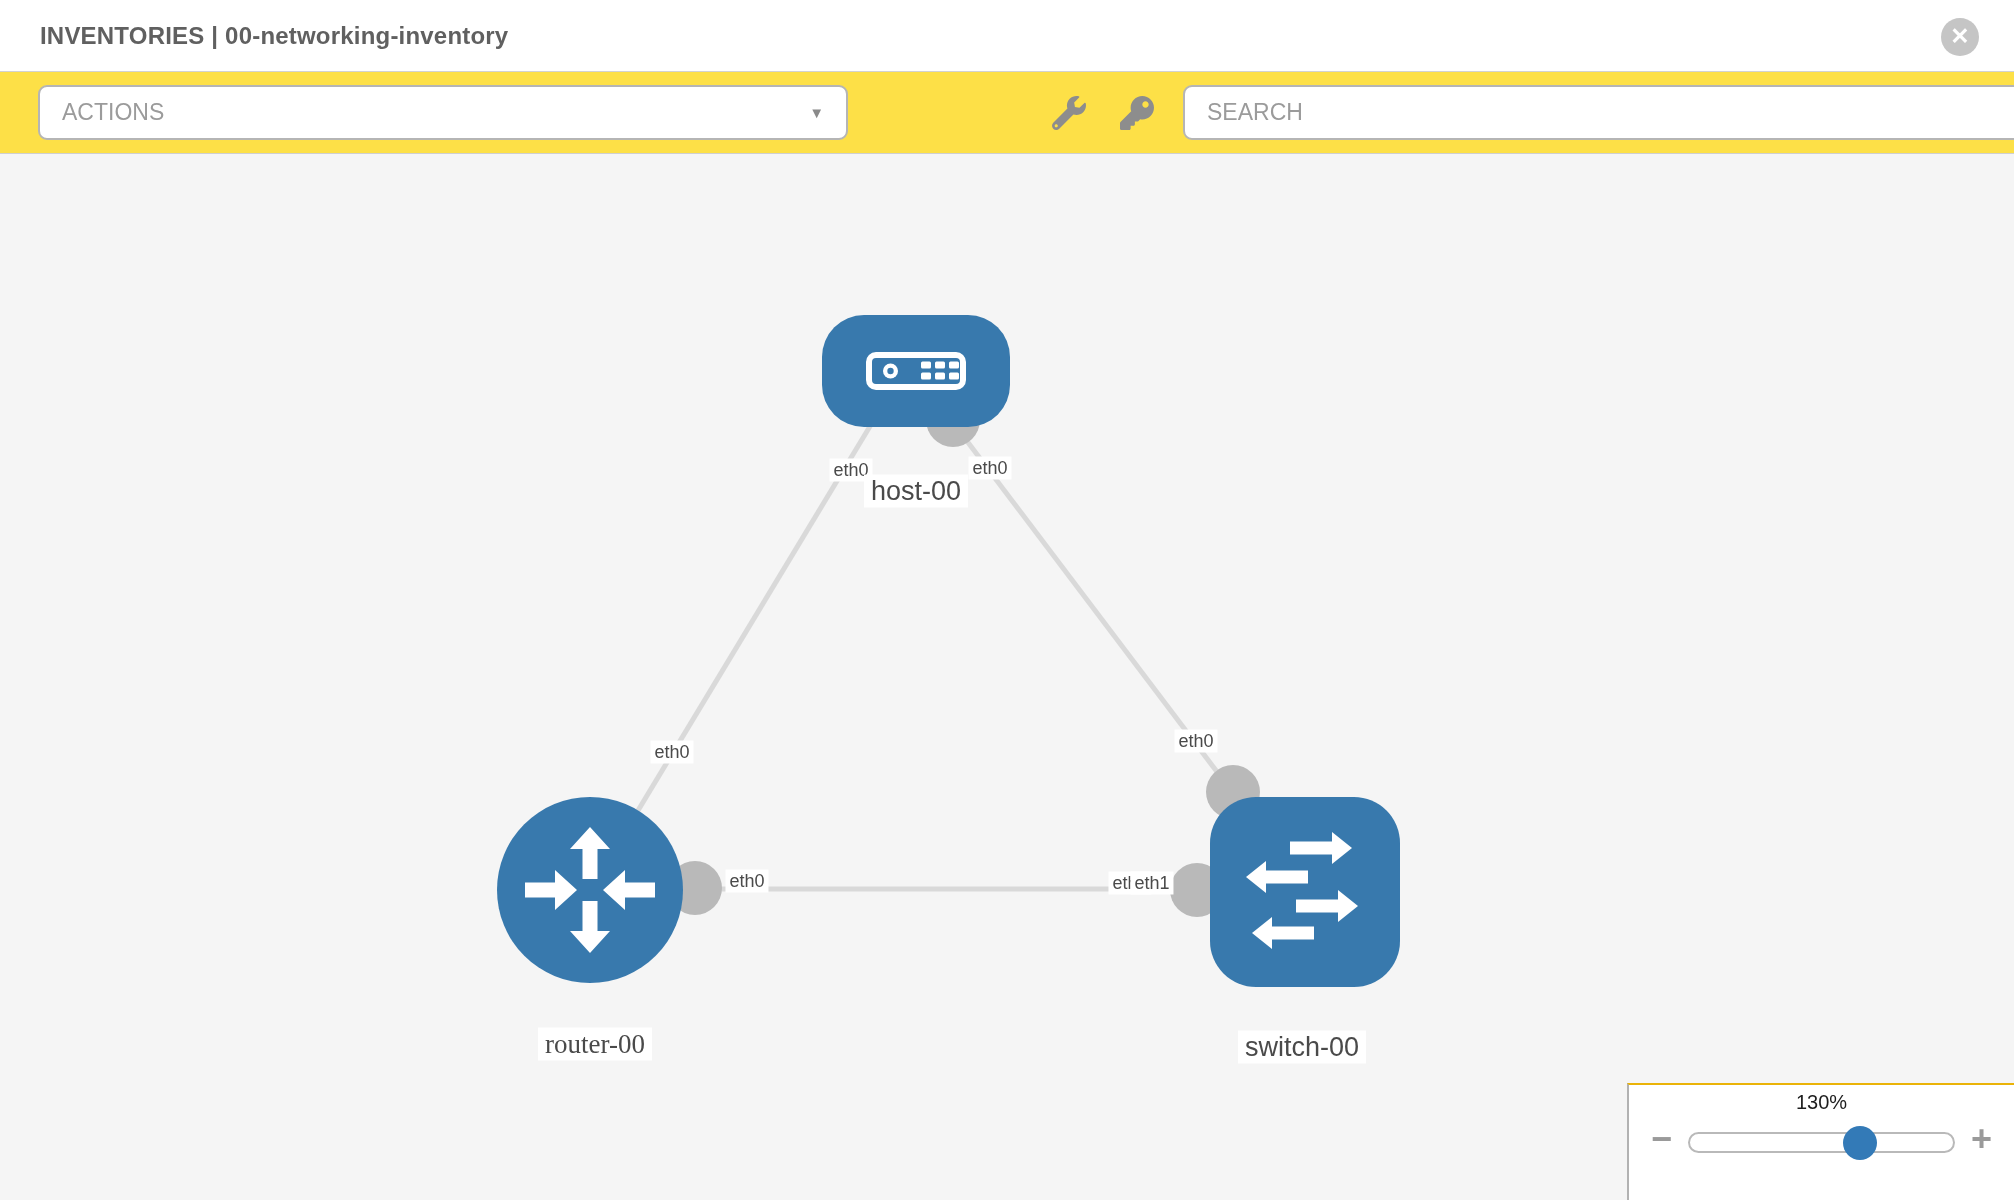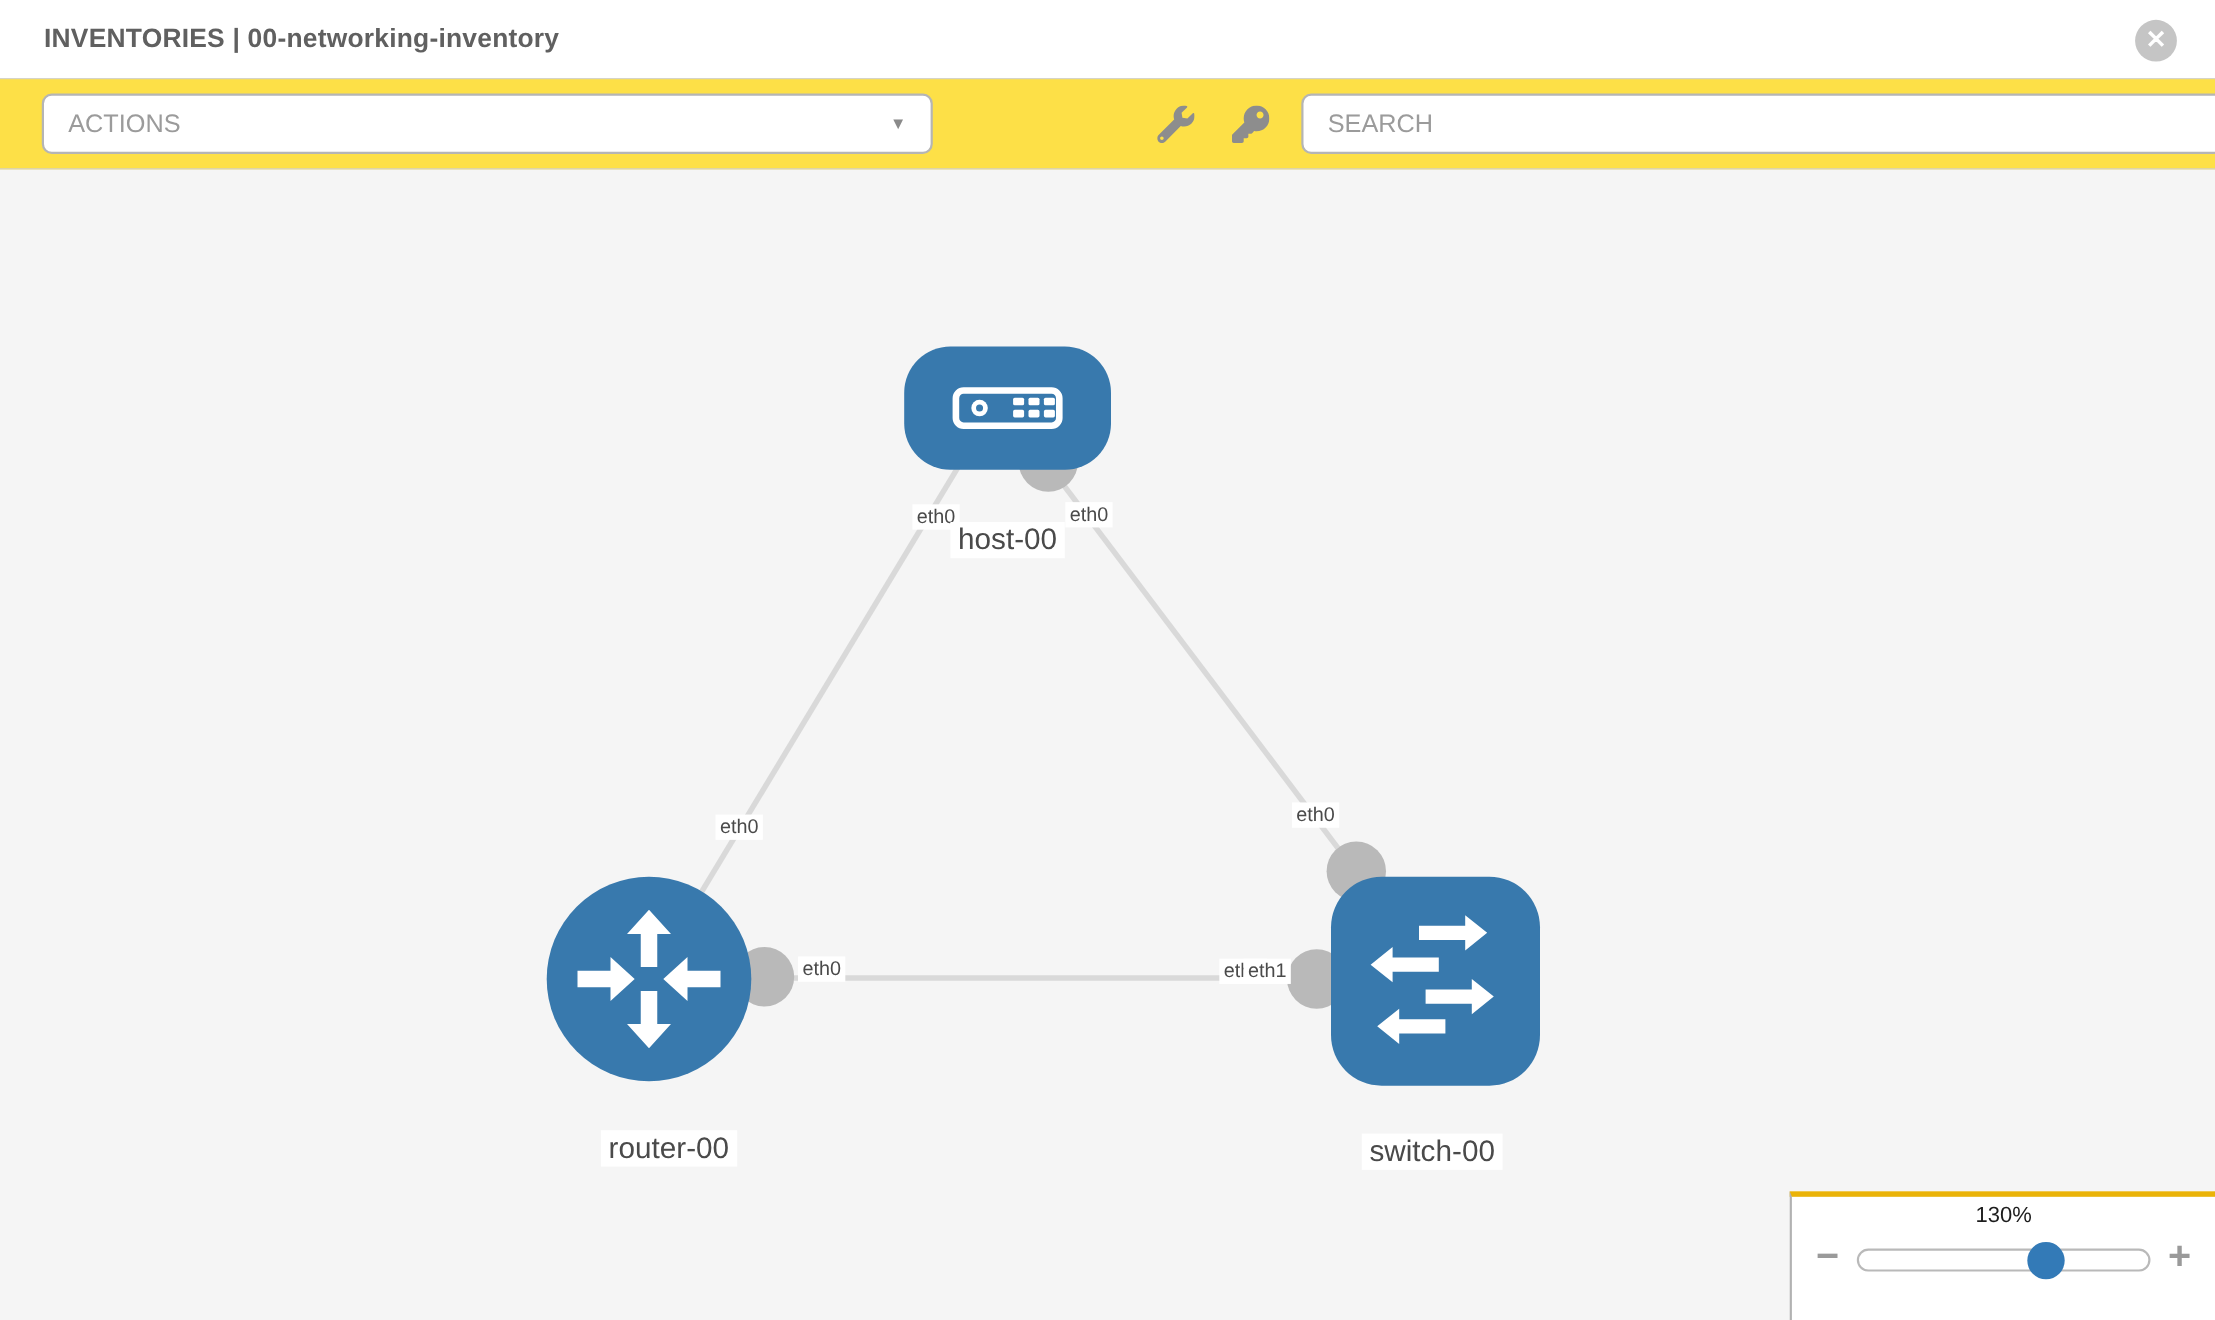--- a/index.html
+++ b/index.html
@@ -32,21 +32,21 @@
   
   .canvas-bg{position:absolute;left:0;top:154px;width:100%;height:1046px;background:#f5f5f5;z-index:0;}
   svg.topology{position:absolute;left:0;top:0;z-index:1;}
   .labels{position:absolute;left:0;top:0;width:100%;height:100%;z-index:2;pointer-events:none;}
   .chip{position:absolute;transform:translate(-50%,-50%);background:#fff;color:#4a4a4a;white-space:nowrap;}
   .node-label{font-size:27px;padding:1px 7px;margin-top:32px;}
   .iface-label{font-size:18px;padding:1px 4px;}
 
   
   .zoom-panel{position:absolute;left:1627px;top:1083px;width:387px;height:117px;background:#fff;
-              border-left:2px solid #b2b2b2;border-top:5px solid #eab308;box-sizing:border-box;z-index:60;}
+              border-left:2px solid #b2b2b2;border-top:2px solid #eab308;box-sizing:border-box;z-index:60;}
   .zoom-value{position:absolute;left:59px;top:6px;width:267px;text-align:center;
               font-size:20px;color:#1d1d1d;}
   .zoom-minus,.zoom-plus{position:absolute;top:36px;font-size:36px;font-weight:700;color:#9a9a9a;
               cursor:pointer;line-height:36px;}
   .zoom-minus{left:22px;}
   .zoom-plus{left:342px;}
   .zoom-track{position:absolute;left:59px;top:47px;width:267px;height:21px;background:#fff;
               border:2px solid #b9b9b9;border-radius:12px;box-sizing:border-box;cursor:pointer;}
   .zoom-thumb{position:absolute;top:50%;width:34px;height:34px;border-radius:50%;background:#337ab7;
               transform:translate(-50%,-50%);cursor:grab;}
@@ -102,21 +102,21 @@
 
   <div class="labels">
       <div class="chip iface-label" style="left: 851px; top: 470px;">eth0</div>
       <div class="chip iface-label" style="left: 990px; top: 468px;">eth0</div>
       <div class="chip iface-label" style="left: 672px; top: 752px;">eth0</div>
       <div class="chip iface-label" style="left: 1196px; top: 741px;">eth0</div>
       <div class="chip iface-label" style="left: 747px; top: 881px;">eth0</div>
       <div class="chip iface-label" style="left: 1130px; top: 883px;">eth1</div>
       <div class="chip iface-label" style="left: 1152px; top: 883px;">eth1</div>
       <div class="chip node-label" style="left: 916px; top: 459px;">host-00</div>
-      <div class="chip node-label" style="left: 608px; top: 1012px;">router-00</div>
+      <div class="chip node-label" style="left: 595px; top: 1012px; font-family: Liberation Serif, serif;">router-00</div>
       <div class="chip node-label" style="left: 1302px; top: 1015px;">switch-00</div>
     </div>
 
   <div class="titlebar">
     <div class="title">INVENTORIES | 00-networking-inventory</div>
     <div class="close-btn">
       <span>✕</span>
     </div>
   </div>
 

